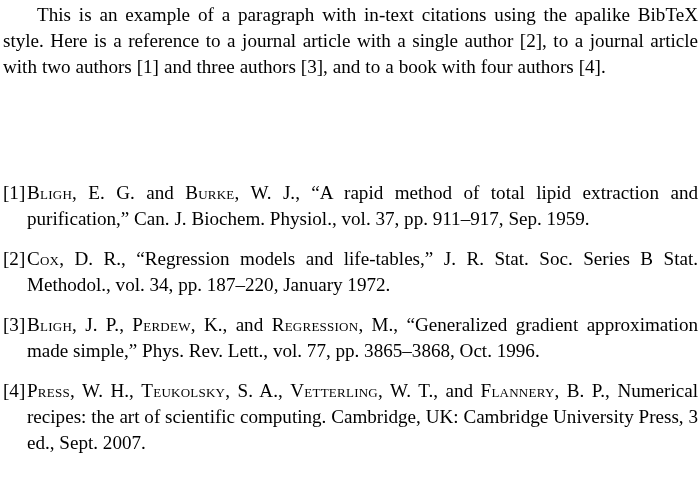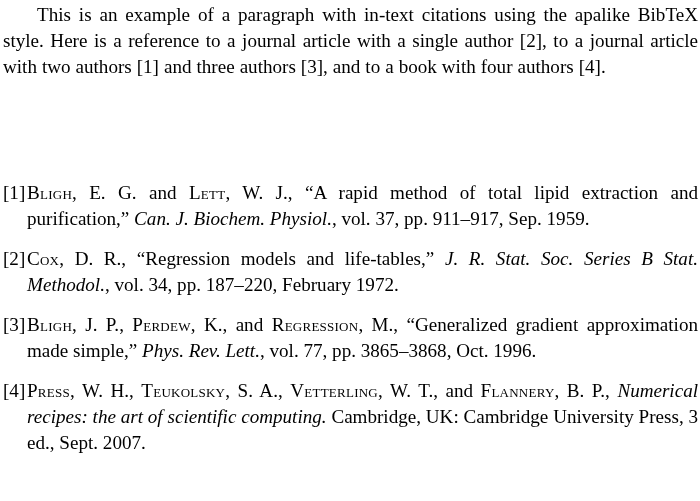--- a/index.html
+++ b/index.html
@@ -69,41 +69,40 @@
   .bib-text {
     display: block;
   }
 
   
   .sc {
     font-variant: small-caps;
     letter-spacing: 0.25px;
   }
   .it {
-    font-style: italic;
     margin-top: 16px;
   }
 </style>
 </head>
 <body>
 
 <div class="page">
 
   <p class="intro">This is an example of a paragraph with in-text citations using the apalike BibTeX style. Here is a reference to a journal article with a single author [2], to a journal article with two authors [1] and three authors [3], and to a book with four authors [4].</p>
 
   <ol class="bibliography">
 
     <li class="bib-entry">
       <span class="bib-label">[1]</span>
-      <span class="bib-text"><span class="sc">Bligh</span><span>, E. G. and </span><span class="sc">Lett</span><span>, W. J., </span><span>“A rapid method of total lipid extraction and purification,” </span><span class="it">Can. J. Biochem. Physiol.</span><span>, vol. 37, pp. 911–917, Sep. 1959.</span></span>
+      <span class="bib-text"><span class="sc">Bligh</span><span>, E. G. and </span><span class="sc">Burke</span><span>, W. J., </span><span>“A rapid method of total lipid extraction and purification,” </span><span class="it">Can. J. Biochem. Physiol.</span><span>, vol. 37, pp. 911–917, Sep. 1959.</span></span>
     </li>
 
     <li class="bib-entry">
       <span class="bib-label">[2]</span>
-      <span class="bib-text"><span class="sc">Cox</span><span>, D. R., </span><span>“Regression models and life-tables,” </span><span class="it">J. R. Stat. Soc. Series B Stat. Methodol.</span><span>, vol. 34, pp. 187–220, February 1972.</span></span>
+      <span class="bib-text"><span class="sc">Cox</span><span>, D. R., </span><span>“Regression models and life-tables,” </span><span class="it">J. R. Stat. Soc. Series B Stat. Methodol.</span><span>, vol. 34, pp. 187–220, January 1972.</span></span>
     </li>
 
     <li class="bib-entry">
       <span class="bib-label">[3]</span>
       <span class="bib-text"><span class="sc">Bligh</span><span>, J. P., </span><span class="sc">Perdew</span><span>, K., and </span><span class="sc">Regression</span><span>, M., </span><span>“Generalized gradient approximation made simple,” </span><span class="it">Phys. Rev. Lett.</span><span>, vol. 77, pp. 3865–3868, Oct. 1996.</span></span>
     </li>
 
     <li class="bib-entry">
       <span class="bib-label">[4]</span>
       <span class="bib-text"><span class="sc">Press</span><span>, W. H., </span><span class="sc">Teukolsky</span><span>, S. A., </span><span class="sc">Vetterling</span><span>, W. T., and </span><span class="sc">Flannery</span><span>, B. P., </span><span class="it">Numerical recipes: the art of scientific computing.</span><span> Cambridge, UK: Cambridge University Press, 3 ed., Sept. 2007.</span></span>

